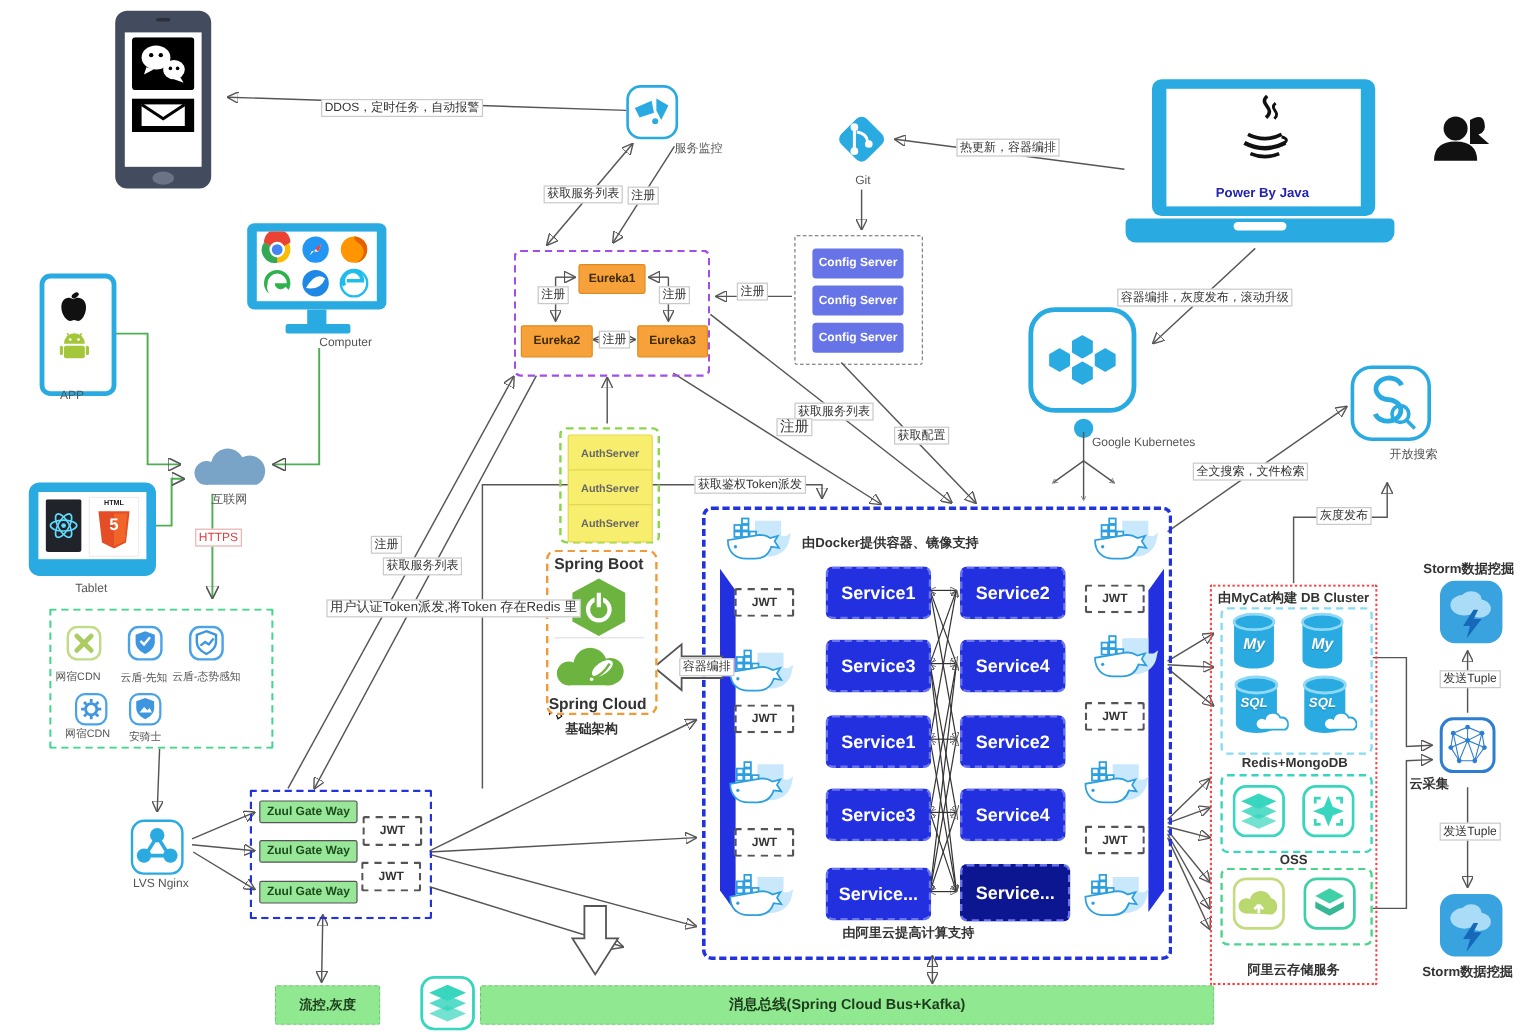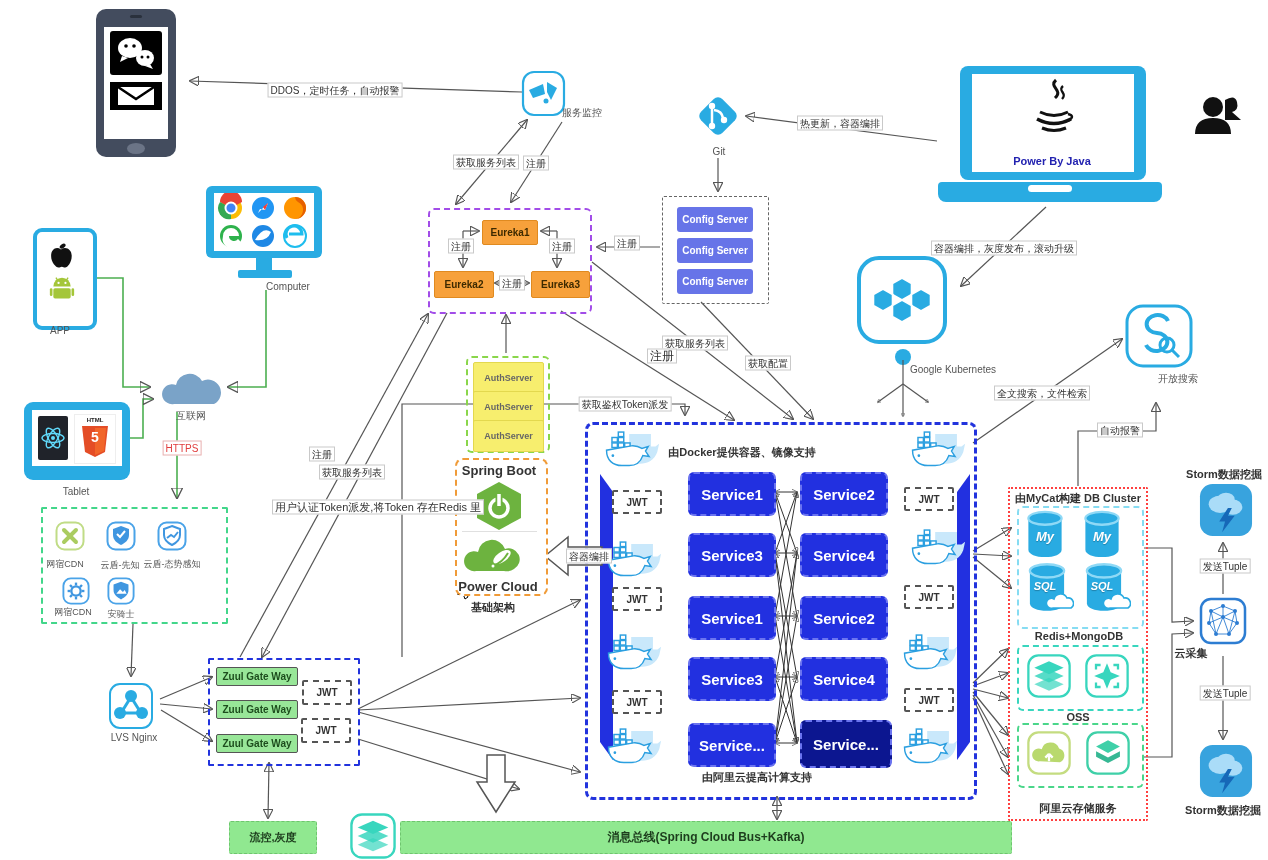--- a/index.html
+++ b/index.html
@@ -190,52 +190,52 @@
 <div class="lbl" style="left:840px;top:123px">热更新，容器编排</div>
 <div class="lbl" style="left:1004px;top:248px">容器编排，灰度发布，滚动升级</div>
 <div class="lbl" style="left:627px;top:243px">注册</div>
 <div class="lbl" style="left:461px;top:246px">注册</div>
 <div class="lbl" style="left:562px;top:246px">注册</div>
 <div class="lbl" style="left:512px;top:283px">注册</div>
 <div class="lbl" style="left:695px;top:343px">获取服务列表</div>
 <div class="lbl" style="left:662px;top:356px;font-size:12px">注册</div>
 <div class="lbl" style="left:768px;top:363px">获取配置</div>
 <div class="lbl" style="left:1042px;top:393px">全文搜索，文件检索</div>
-<div class="lbl" style="left:1120px;top:430px">自动报警</div>
+<div class="lbl" style="left:1120px;top:430px">灰度发布</div>
 <div class="lbl" style="left:625px;top:404px">获取鉴权Token派发</div>
 <div class="lbl" style="left:378px;top:507px;font-size:11px">用户认证Token派发,将Token 存在Redis 里</div>
 <div class="lbl" style="left:322px;top:454px">注册</div>
 <div class="lbl" style="left:352px;top:472px">获取服务列表</div>
 <div class="lbl red" style="left:182px;top:448px">HTTPS</div>
 <div class="lbl" style="left:1225px;top:566px">发送Tuple</div>
 <div class="lbl" style="left:1225px;top:693px">发送Tuple</div>
 <div class="lbl" style="left:589px;top:556px">容器编排</div>
 
-<div class="cap" style="left:582px;top:113px">服务监控</div>
+<div class="cap" style="left:582px;top:124px">服务监控</div>
 <div class="cap" style="left:719px;top:151px">Git</div>
 <div class="cap" style="left:288px;top:286px">Computer</div>
 <div class="cap" style="left:60px;top:330px">APP</div>
 <div class="cap" style="left:76px;top:491px">Tablet</div>
 <div class="cap" style="left:191px;top:416px">互联网</div>
 <div class="cap" style="left:953px;top:369px">Google Kubernetes</div>
 <div class="cap" style="left:1178px;top:379px">开放搜索</div>
 <div class="cap" style="left:134px;top:737px">LVS Nginx</div>
 <div class="cap b" style="left:1224px;top:474px">Storm数据挖掘</div>
 <div class="cap b" style="left:1191px;top:653px">云采集</div>
 <div class="cap b" style="left:1223px;top:810px">Storm数据挖掘</div>
 <div class="cap b" style="left:493px;top:607px">基础架构</div>
 <div class="cap b" style="left:742px;top:452px">由Docker提供容器、镜像支持</div>
 <div class="cap b" style="left:757px;top:777px">由阿里云提高计算支持</div>
 <div class="cap b" style="left:1078px;top:498px">由MyCat构建 DB Cluster</div>
 <div class="cap b" style="left:1079px;top:636px">Redis+MongoDB</div>
 <div class="cap b" style="left:1078px;top:717px">OSS</div>
 <div class="cap b" style="left:1078px;top:808px">阿里云存储服务</div>
 <div class="cap b" style="left:1052px;top:161px;color:#2222b0">Power By Java</div>
 <div class="cap b" style="left:499px;top:470px;font-size:13px">Spring Boot</div>
-<div class="cap b" style="left:498px;top:586px;font-size:13px">Power Cloud</div>
+<div class="cap b" style="left:498px;top:586px;font-size:13px">Spring Cloud</div>
 
 <div class="dbox" style="left:428px;top:208px;width:160px;height:102px;border:2px dashed #a24de8"></div>
 <div class="dbox" style="left:662px;top:196px;width:105px;height:106px;border:1.5px dashed #666;border-radius:2px"></div>
 <div class="dbox" style="left:466px;top:356px;width:80px;height:93px;border:2px dashed #8ad64a"></div>
 <div class="dbox" style="left:455px;top:458px;width:89px;height:134px;border:2px dashed #f09b38;border-radius:8px;background:#fff"></div>
 <div class="dbox" style="left:585px;top:422px;width:386px;height:372px;border:3px dashed #2233dd;border-radius:8px"></div>
 <div class="dbox" style="left:208px;top:658px;width:148px;height:104px;border:2px dashed #2233dd;border-radius:2px"></div>
 <div class="dbox" style="left:41px;top:507px;width:183px;height:113px;border:2px dashed #42d68a;border-radius:2px"></div>
 <div class="dbox" style="left:1008px;top:487px;width:136px;height:330px;border:2px dotted #ff4040;border-radius:2px"></div>
 <div class="dbox" style="left:1017px;top:506px;width:123px;height:119px;border:2px dashed #86dcf2"></div>

